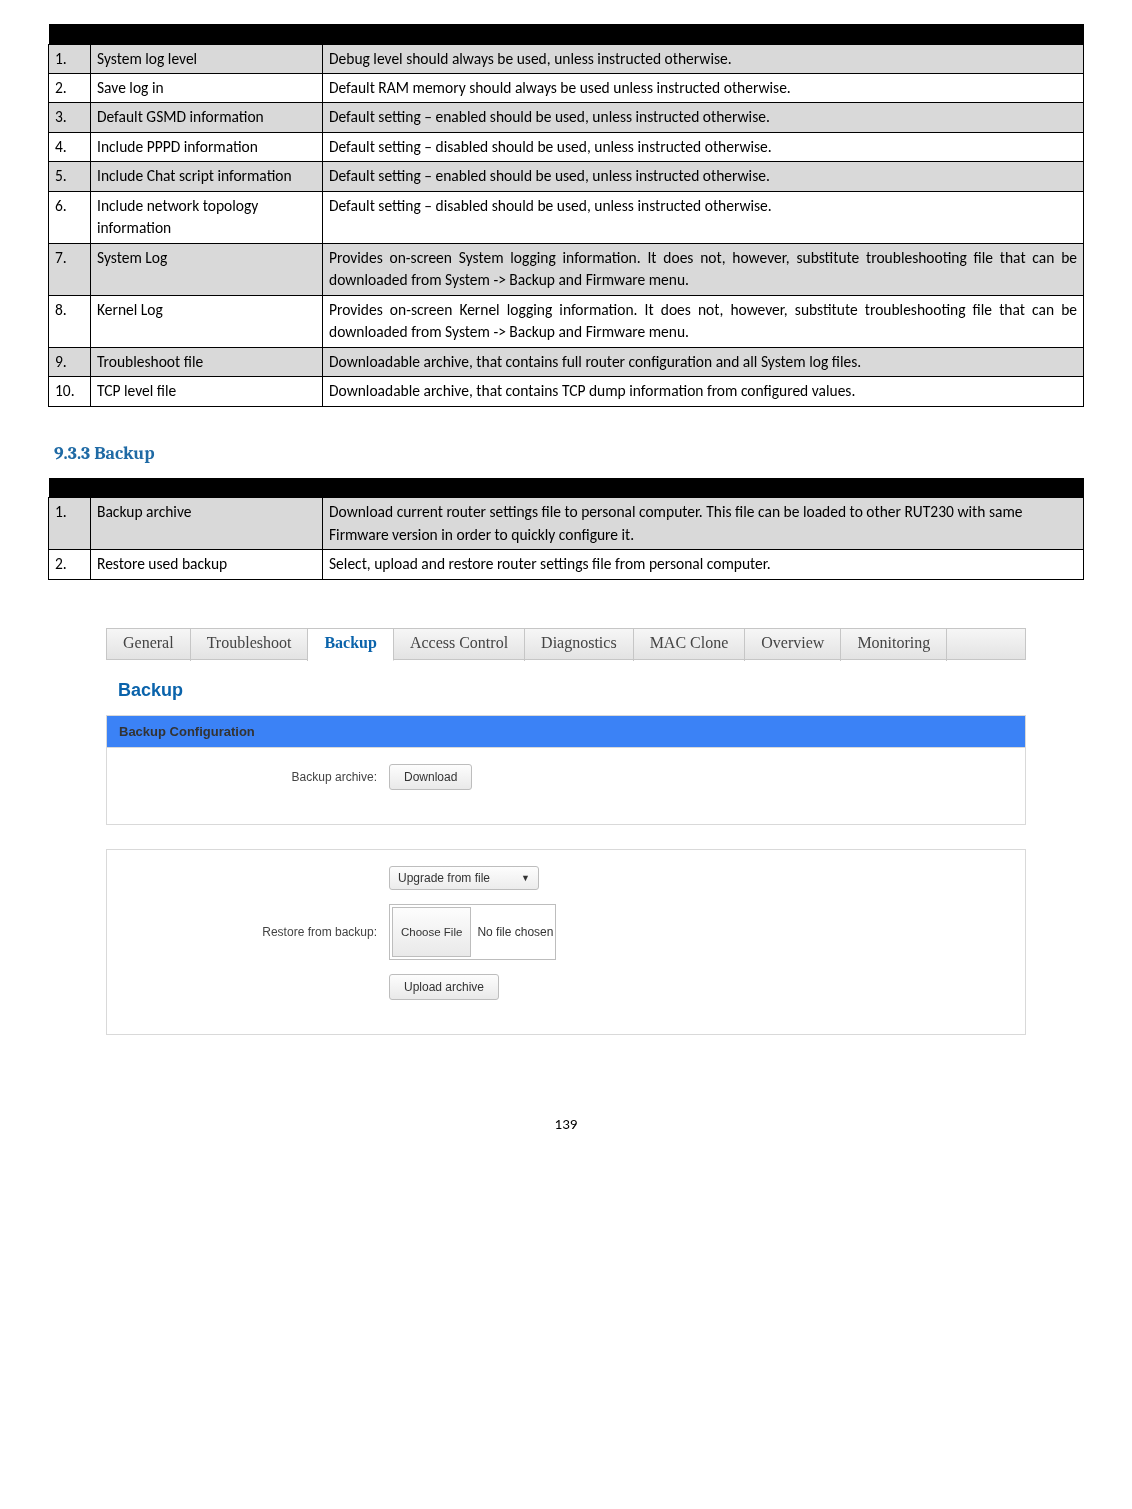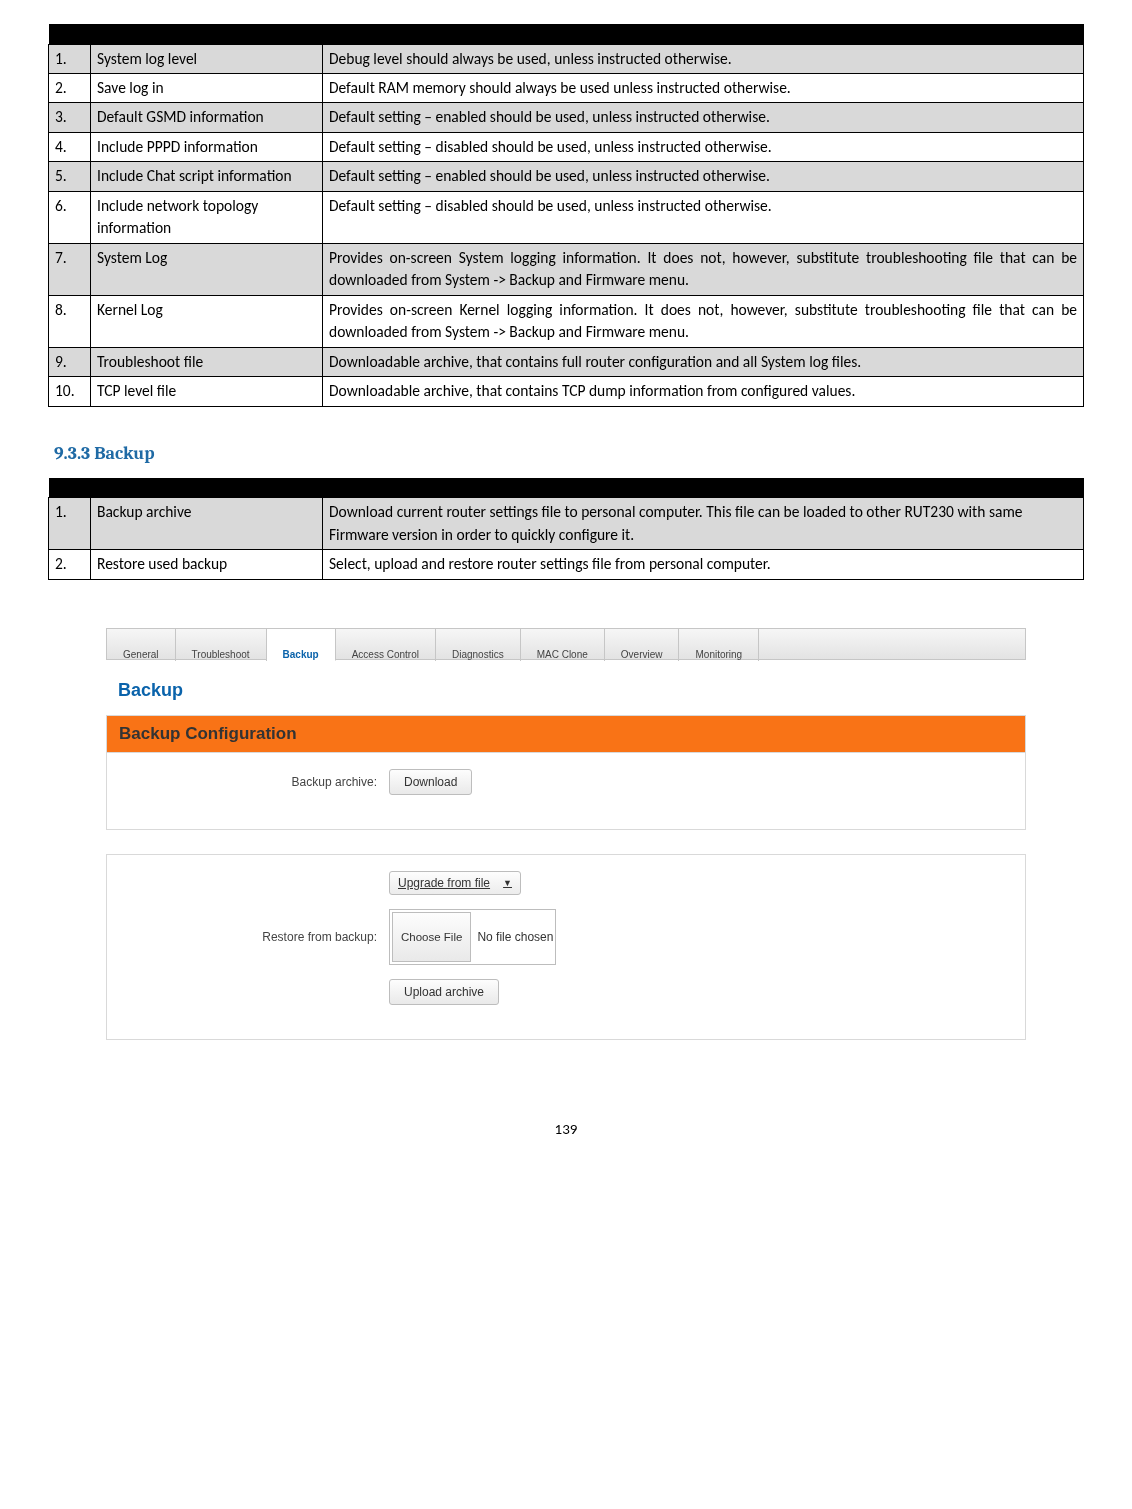--- a/index.html
+++ b/index.html
@@ -51,50 +51,51 @@
     font-size: 12px;
     color: #333;
   }
   .ui-tabs {
     display: flex;
     border: 1px solid #c6c6c6;
     background: linear-gradient(#f6f6f6, #e3e3e3);
     height: 32px;
   }
   .ui-tab {
-    padding: 20px 16px 0 16px;
+    padding: 5px 16px 0 16px;
     height: 32px;
     border-right: 1px solid #c6c6c6;
     color: #444;
-    font-size: 10px;
+    font-size: 16px;
     cursor: pointer;
+    font-family: Liberation Serif, serif;
   }
   .ui-tab.active {
     background: #fff;
     color: #0a63ab;
     font-weight: bold;
     border-bottom: 1px solid #fff;
     margin-bottom: -1px;
   }
   .ui-title {
     color: #0a63ab;
     font-family: Arial, sans-serif;
     font-size: 18px;
     font-weight: bold;
     margin: 20px 0 14px 12px;
   }
   .ui-panel {
     border: 1px solid #d9d9d9;
     margin-bottom: 24px;
   }
   .ui-panel-head {
-    background: #f97316;
+    background: #3b82f6;
     padding: 8px 12px;
     font-weight: bold;
-    font-size: 17px;
+    font-size: 13px;
     color: #333;
     border-bottom: 1px solid #d9d9d9;
   }
   .ui-panel-body {
     padding: 16px 12px 20px 12px;
   }
   .ui-row {
     display: flex;
     align-items: center;
     margin-bottom: 14px;
@@ -119,23 +120,22 @@
   .ui-select {
     display: inline-flex;
     align-items: center;
     justify-content: space-between;
     background: linear-gradient(#fdfdfd, #ececec);
     border: 1px solid #bdbdbd;
     border-radius: 3px;
     padding: 4px 8px;
     font-size: 12px;
     color: #333;
-    width: 132px;
+    width: 150px;
     cursor: pointer;
-    text-decoration: underline;
   }
   .ui-select .tri { font-size: 9px; color: #333; }
   .ui-filebox {
     display: inline-flex;
     align-items: center;
     border: 1px solid #bdbdbd;
     background: #fff;
     padding: 2px;
     font-size: 12px;
   }

